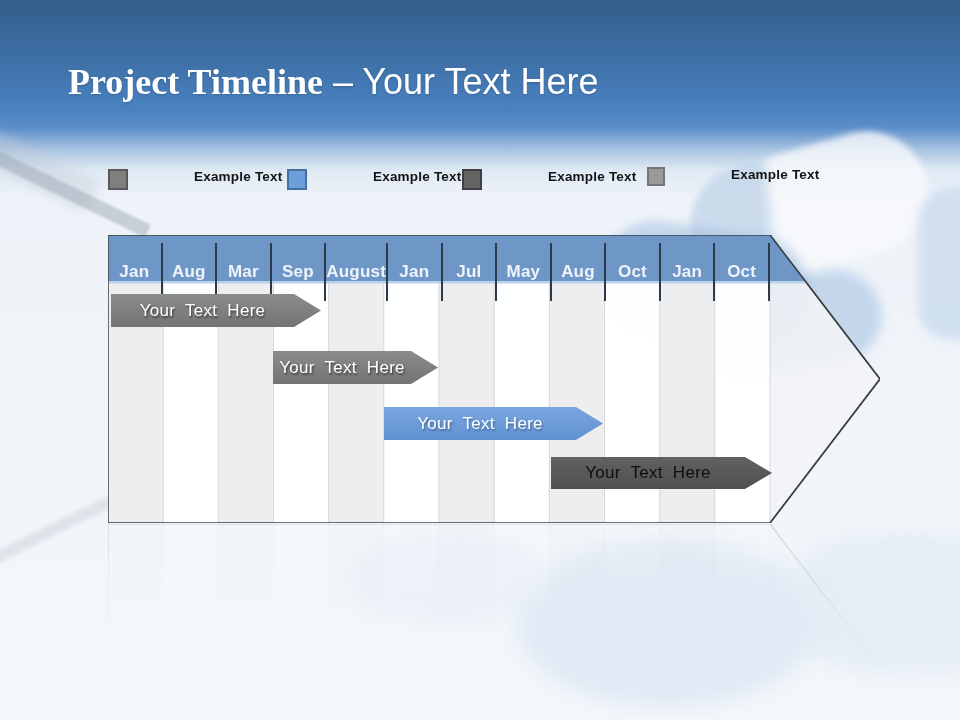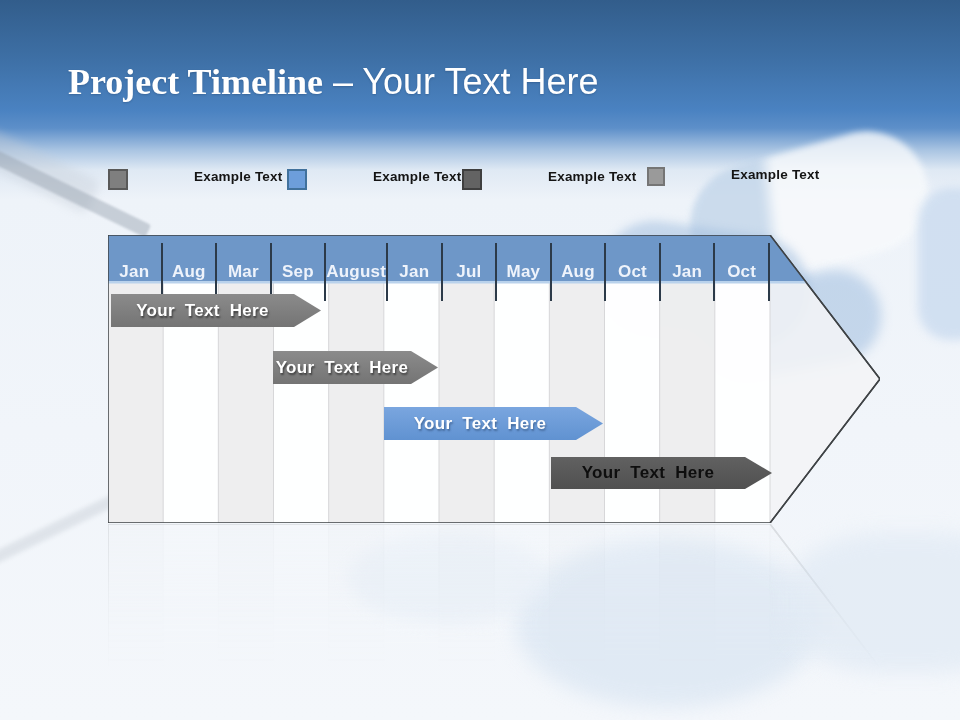--- a/index.html
+++ b/index.html
@@ -44,21 +44,21 @@
   .timeline svg{position:absolute;left:0;top:0;}
   .month-row{position:absolute;left:0;top:8px;width:662px;height:58px;display:flex;font-weight:bold;}
   .month-cell{flex:1 1 0;box-sizing:border-box;border-right:2px solid #2c3a49;
     display:flex;align-items:center;justify-content:center;
     color:#eef3fb;font-size:17px;letter-spacing:.2px;}
   
   .bar{position:absolute;box-sizing:border-box;
     clip-path:polygon(0 0,calc(100% - 27px) 0,100% 50%,calc(100% - 27px) 100%,0 100%);
     filter:drop-shadow(2px 3px 3px rgba(50,50,50,.4));
     display:flex;align-items:center;justify-content:center;
-    font-size:17px;letter-spacing:.3px;word-spacing:5px;padding-right:27px;white-space:nowrap;font-weight:bold;}
+    font-size:17px;letter-spacing:.3px;word-spacing:5px;padding-right:27px;white-space:nowrap;}
   .bar-gray{background:linear-gradient(180deg,#8b8b8b,#747474);color:#ffffff;text-shadow:1px 1.5px 2px rgba(0,0,0,.5);}
   .bar-blue{background:linear-gradient(180deg,#7aa6df,#6092d1);color:#ffffff;text-shadow:1px 1.5px 2px rgba(40,70,110,.55);}
   .bar-dark{background:linear-gradient(180deg,#616161,#505050);color:#0e0e0e;}
   .bar-1{left:3px;top:59px;width:210px;height:33px;}
   .bar-2{left:165px;top:116px;width:165px;height:33px;}
   .bar-3{left:276px;top:172px;width:219px;height:33px;}
   .bar-4{left:443px;top:222px;width:221px;height:32px;}
   
   .reflection{position:absolute;left:108px;top:524px;width:772px;height:190px;opacity:.22;pointer-events:none;
     -webkit-mask-image:linear-gradient(to bottom,rgba(0,0,0,.65) 0%,rgba(0,0,0,.18) 45%,transparent 78%);

